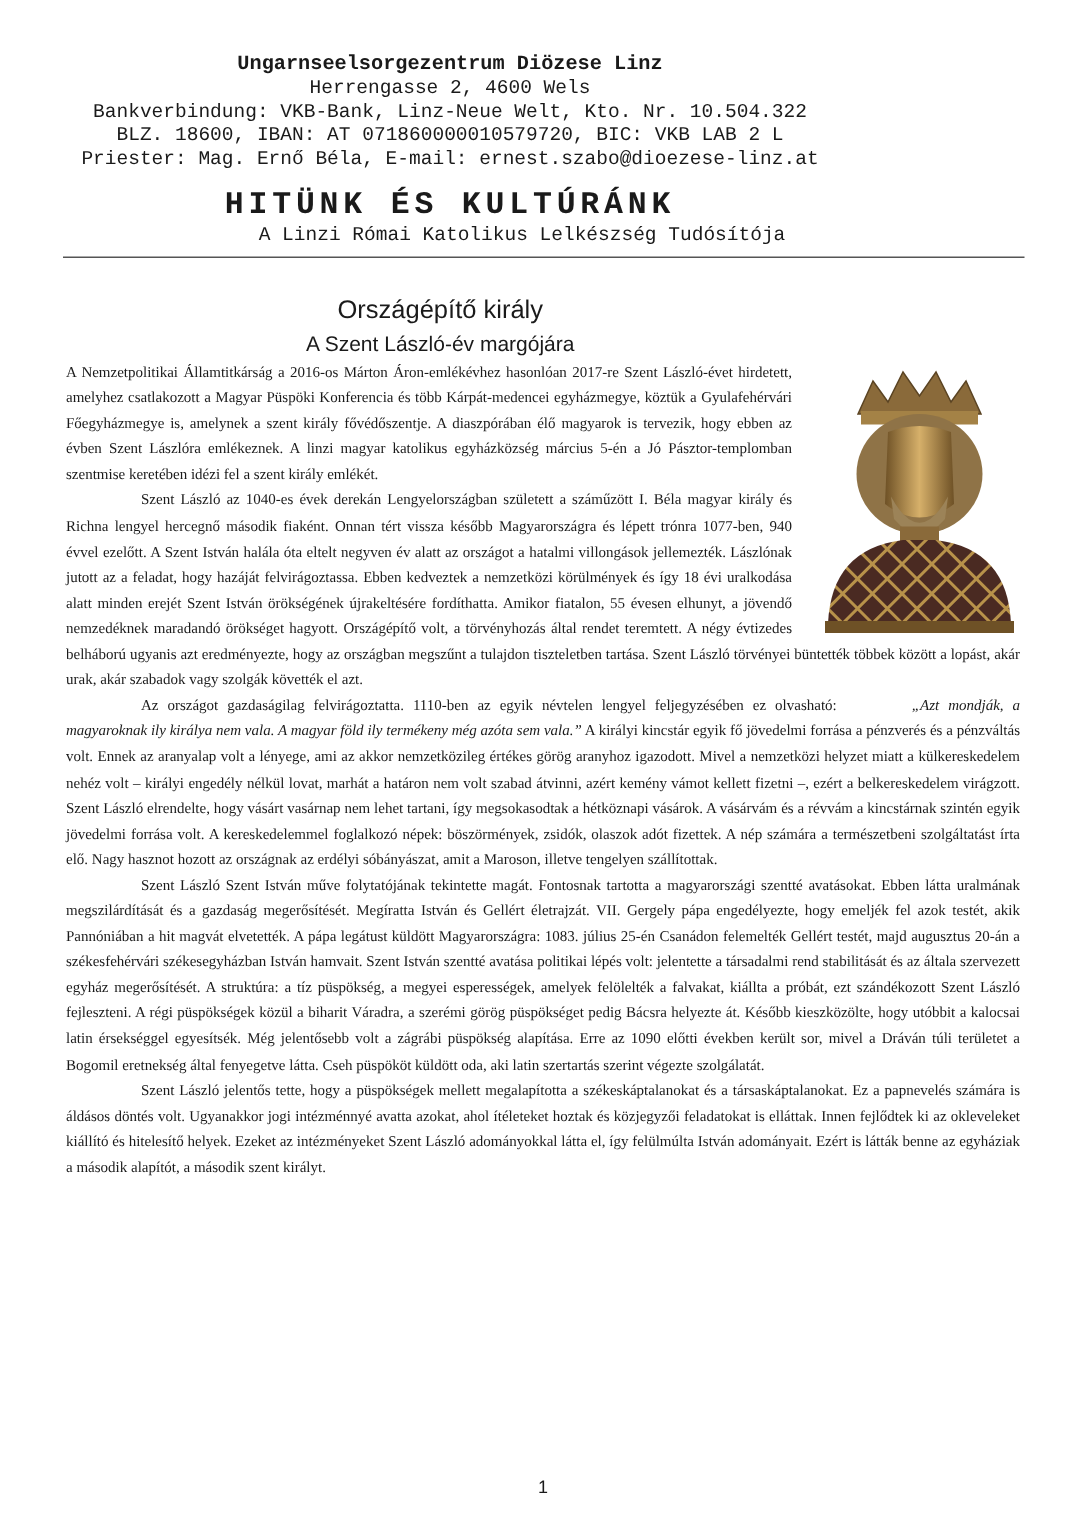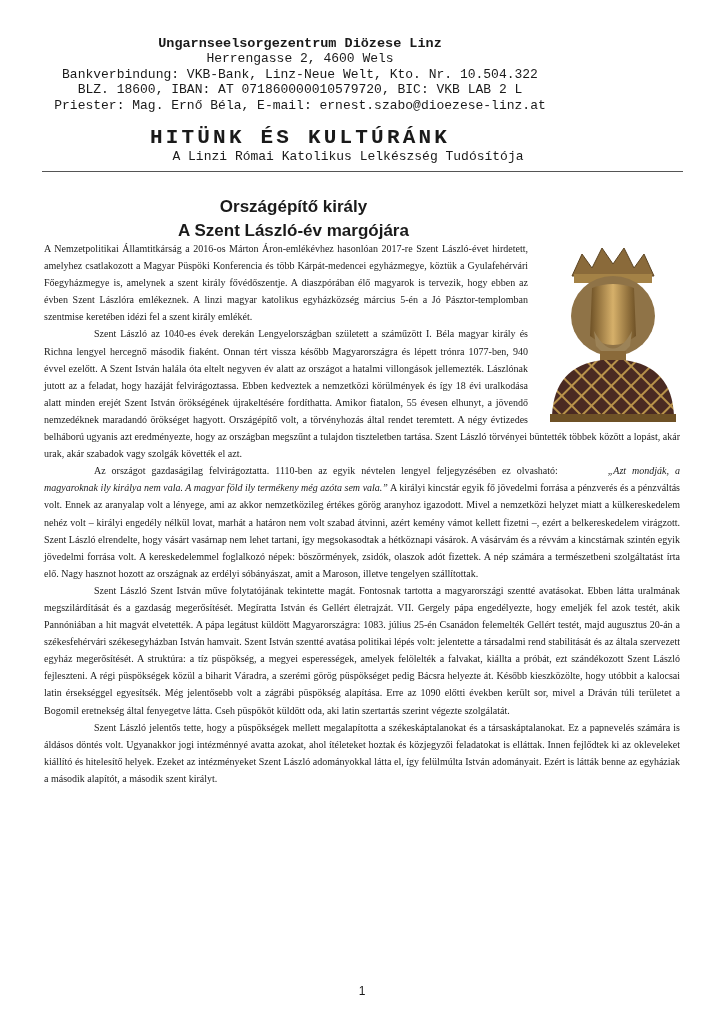--- a/index.html
+++ b/index.html
@@ -3,22 +3,22 @@
 <meta charset="utf-8">
 <style>
   html, body { margin: 0; padding: 0; background: #ffffff; }
   body { width: 724px; height: 1024px; position: relative; overflow: hidden; color: #1a1a1a; }
   .hdr { position: absolute; left: 0; width: 600px; text-align: center; font-family: Liberation Mono, monospace; }
   .hdr-org { top: 36px; font-size: 13.5px; font-weight: bold; }
   .hdr-line { font-size: 13px; line-height: 15.5px; }
   .masthead { top: 126px; font-size: 21px; font-weight: bold; letter-spacing: 3.2px; }
   .subtitle { top: 149px; font-size: 13px; margin-left: 48px; }
   .rule { position: absolute; left: 42px; width: 641px; top: 171px; height: 0; border-top: 1.4px solid #555; }
-  .title { position: absolute; top: 197px; width: 587px; text-align: center; font-family: "Liberation Sans", sans-serif; font-weight: bold; font-size: 17px; }
-  .title2 { top: 221px; font-size: 17px; }
+  .title { position: absolute; top: 197px; width: 587px; text-align: center; font-family: "Liberation Sans", sans-serif; font-weight: normal; font-size: 17px; }
+  .title2 { top: 221px; font-size: 14px; }
   .body { position: absolute; left: 44px; width: 636px; font-family: Liberation Serif, serif; font-size: 10px; line-height: 17.1px; text-align: justify; }
   .p { margin: 0; }
   .indent { text-indent: 50px; }
   .float-img { float: right; width: 142px; height: 190px; margin: -4px -4px 0 14px; }
   .quote { font-style: italic; margin-left: 44px; }
   .pagenum { position: absolute; top: 984px; left: 0; width: 724px; text-align: center; font-family: "Liberation Sans", sans-serif; font-size: 12px; }
 </style>
 </head>
 <body>
 

